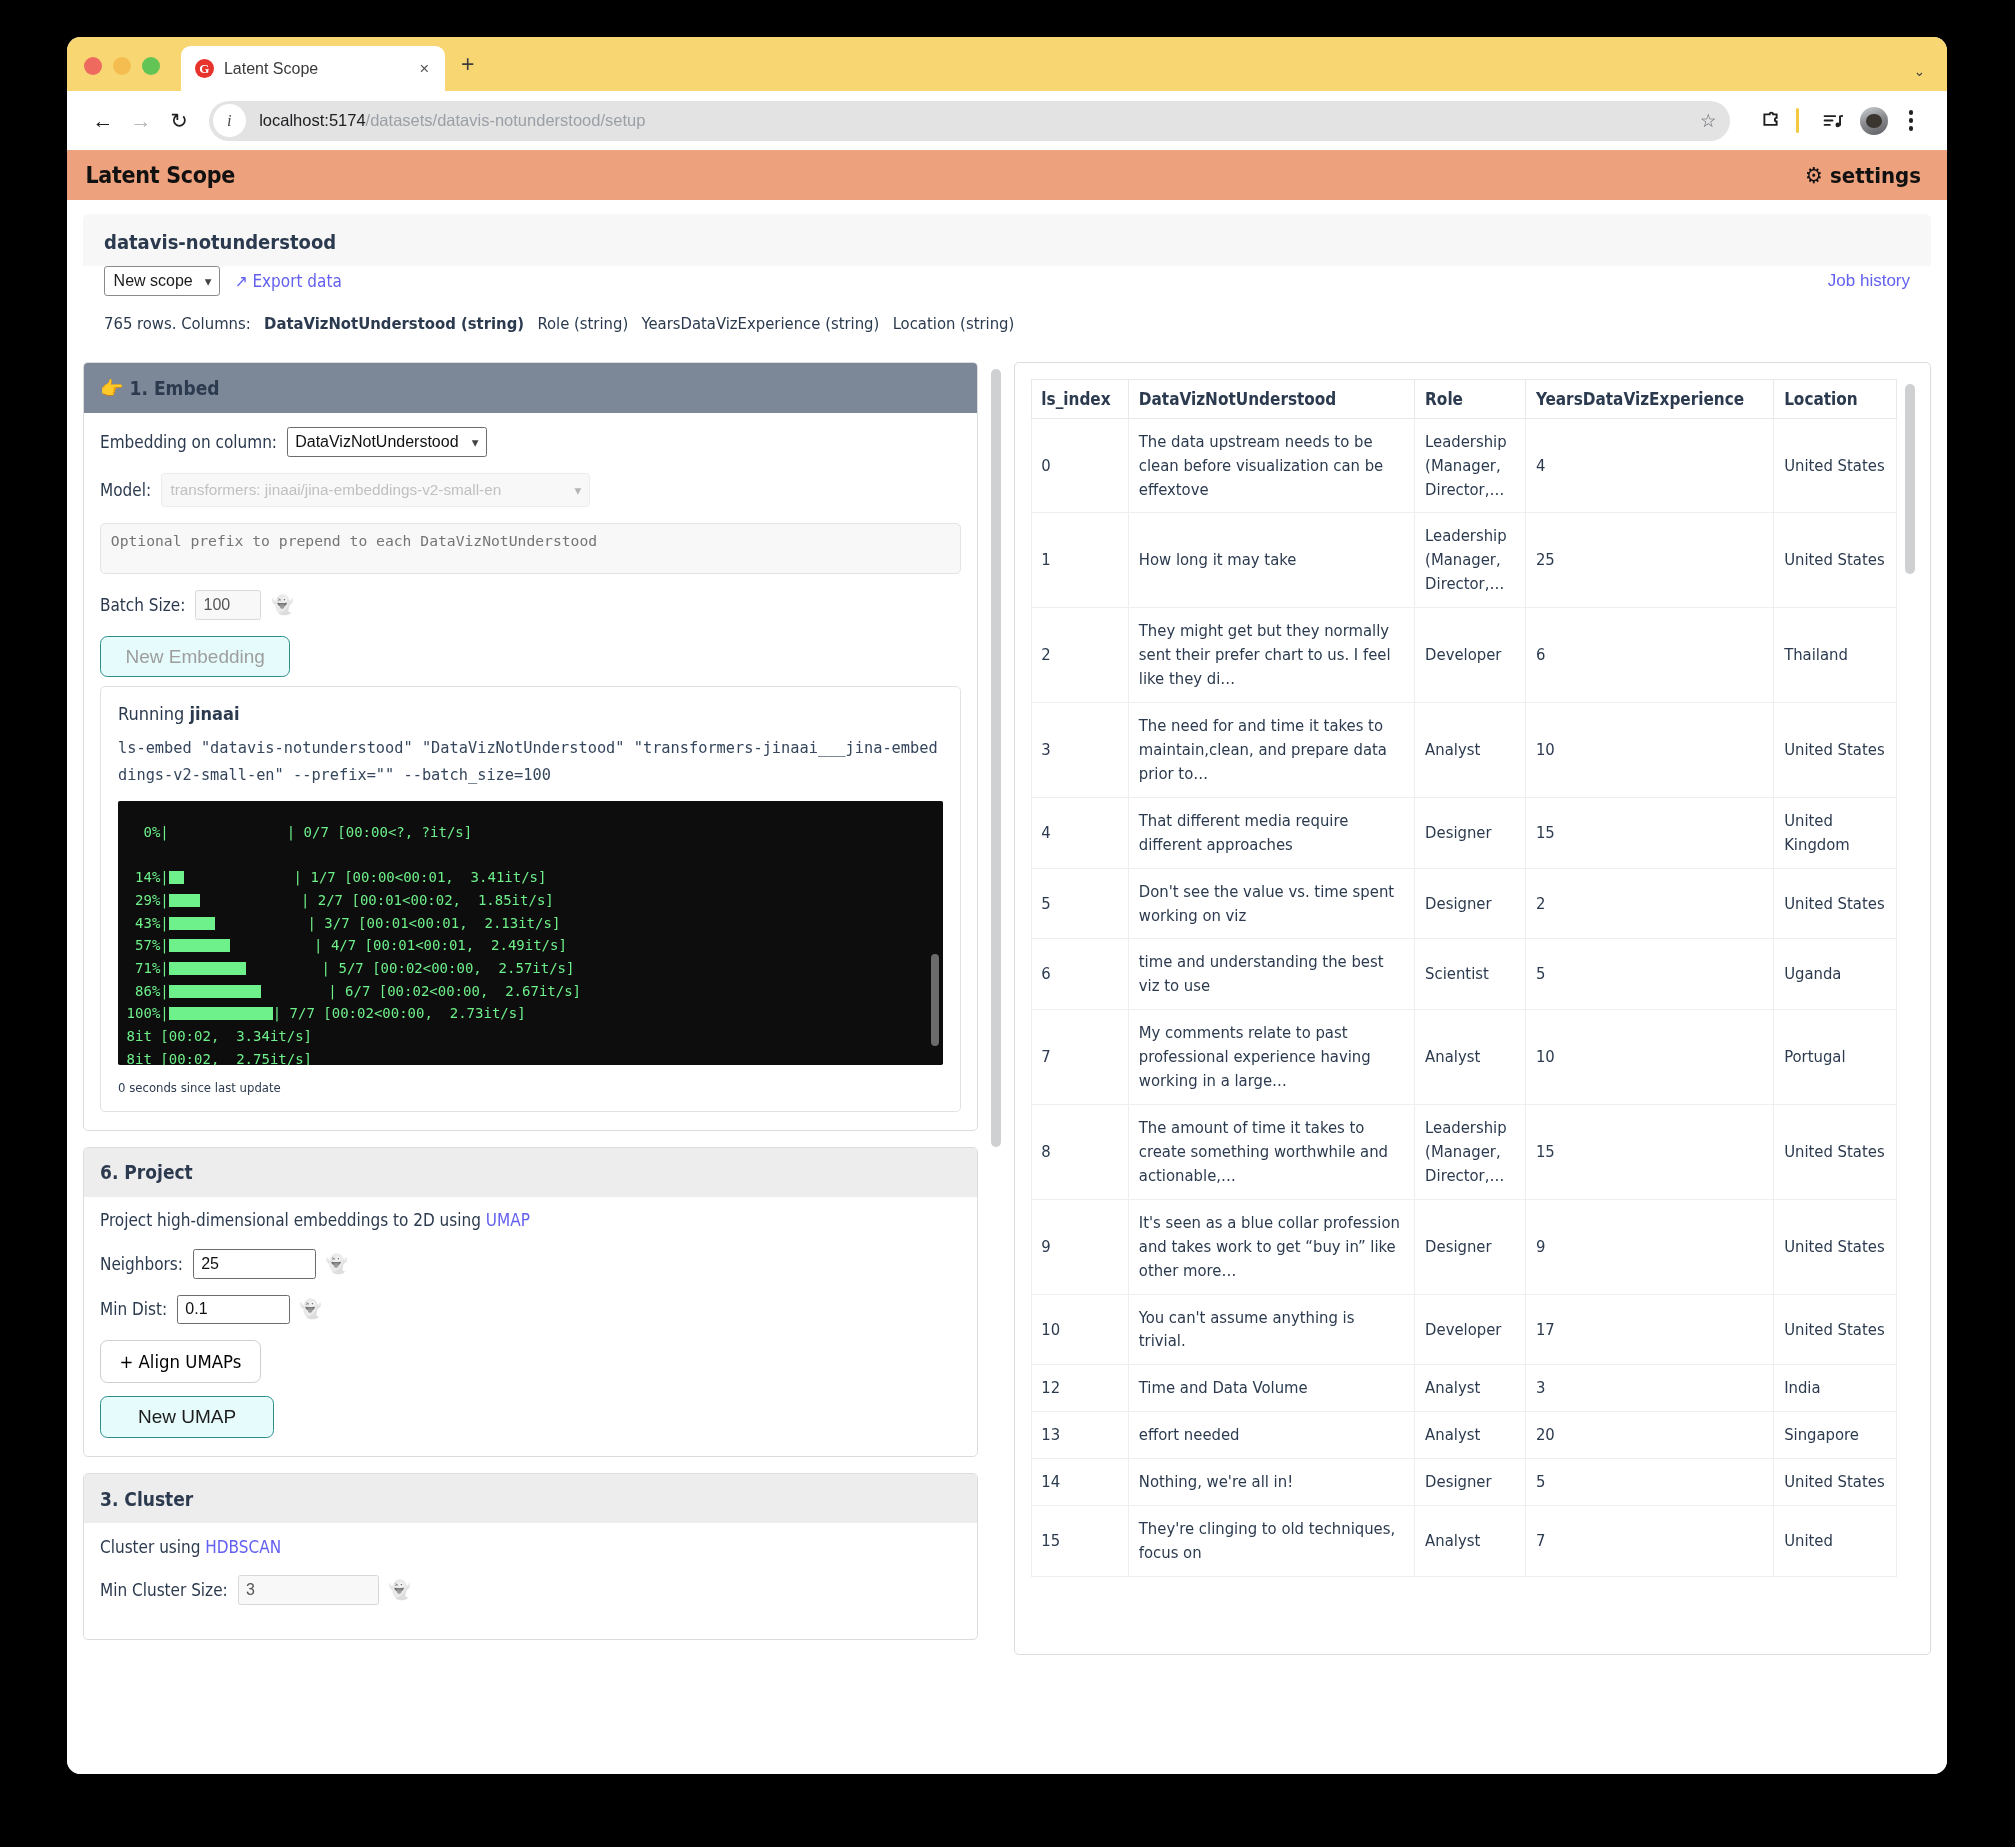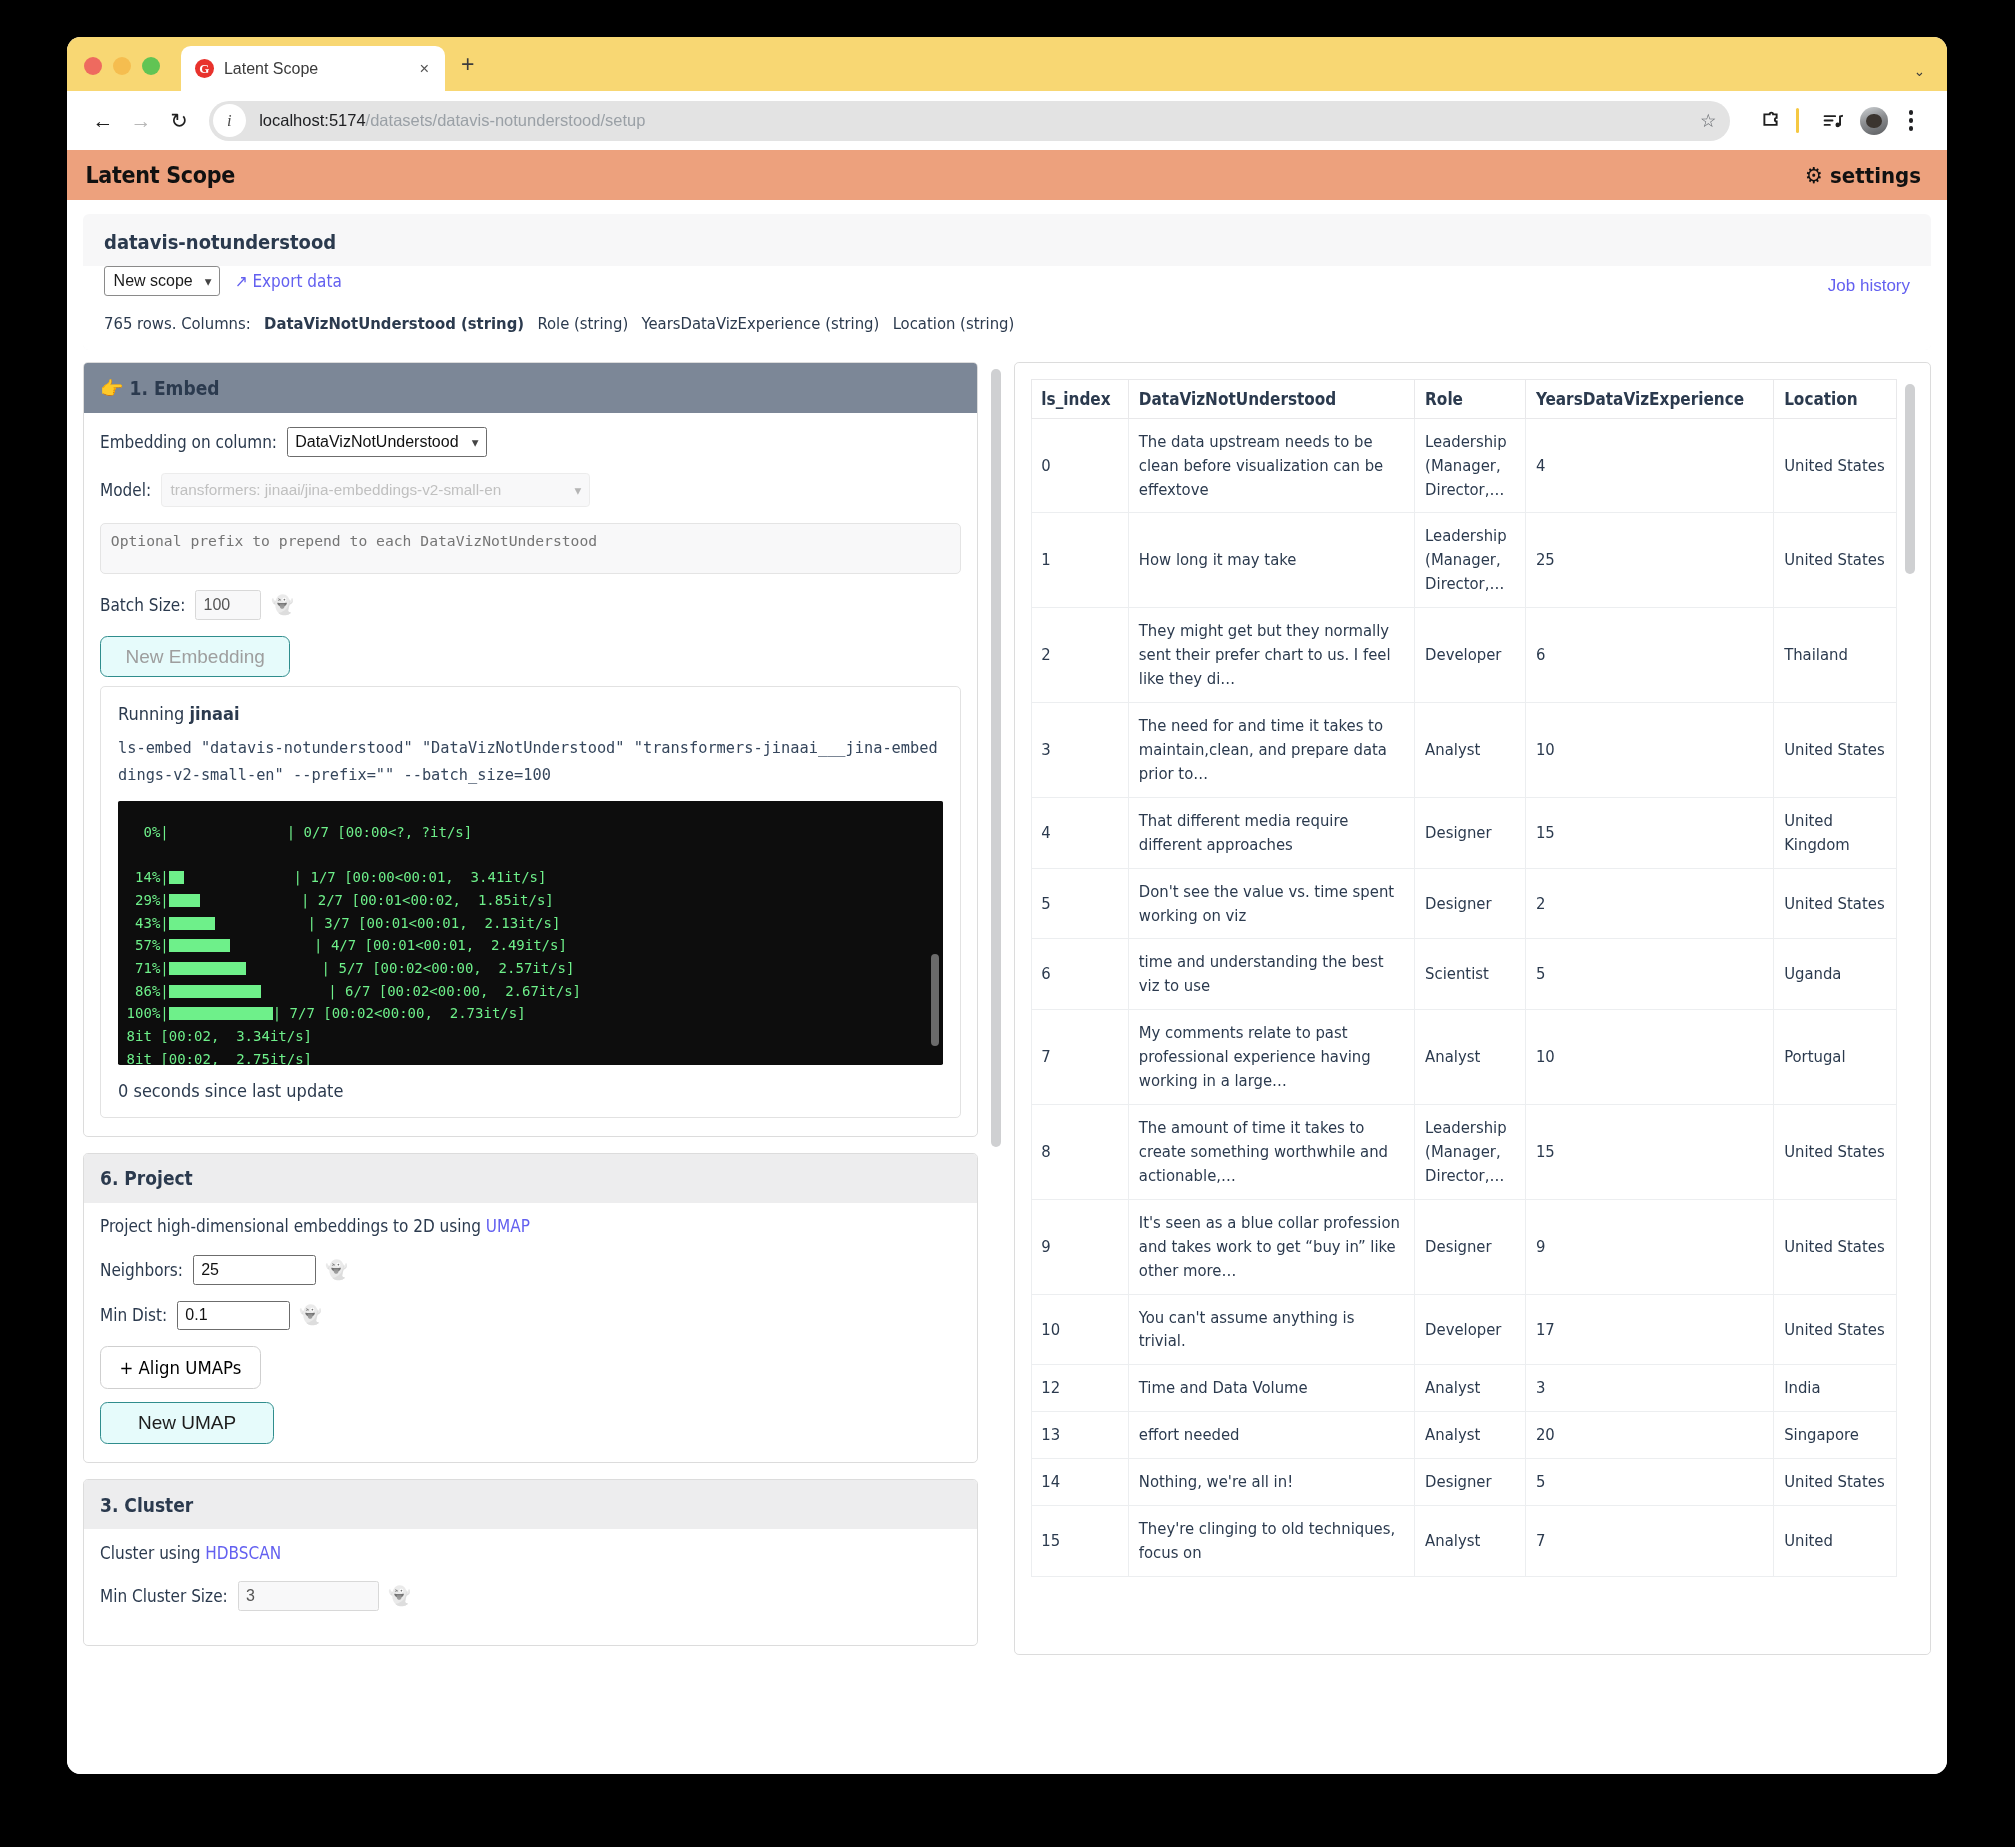--- a/index.html
+++ b/index.html
@@ -134,21 +134,21 @@
     background: #f7f7f8;
     border-radius: 6.1px;
     padding: 0;
   }
   .dataset-name {
     font-size: 20px; font-weight: bold; color: #2b3a4e;
     padding: 16px 21px 12.3px 21px;
     font-family: "DejaVu Sans Condensed", "Liberation Sans Narrow", "Liberation Sans", sans-serif;
   }
   .dataset-row2 {
-    display: flex; align-items: flex-end; justify-content: space-between;
+    display: flex; align-items: center; justify-content: space-between;
     padding: 0 21px 0 21px;
     gap: 48px;
   }
   .scope-left { display: flex; align-items: center; gap: 14.7px; }
   .scope-select {
     font-size: 16px; padding: 5.5px 8.6px;
     border: 1.2px solid #8a8a8a; border-radius: 3.1px;
     background: #fff; color: #1a1a1a;
     font-family: "Liberation Sans", sans-serif;
     appearance: none;
@@ -288,21 +288,21 @@
     white-space: pre;
     line-height: 1.62;
   }
   .terminal .clip-top { display: block; margin-top: -8.6px; }
   .term-scroll {
     position: absolute; right: 3.7px; top: 153px;
     width: 8.6px; height: 92px; background: #6b6b6b; border-radius: 4.3px;
   }
   .bar { display: inline-block; background: #6ef08a; height: 13px; vertical-align: -1.8px; }
   .job-updated {
-    font-size: 18px; color: #2b3a4e; margin-top: 14.7px;
+    font-size: 13px; color: #2b3a4e; margin-top: 14.7px;
     font-family: "DejaVu Sans Condensed","Liberation Sans Narrow","Liberation Sans", sans-serif;
   }
 
   .proj-desc {
     font-size: 17px; color: #2b3a4e; margin-bottom: 18.4px;
     font-family: "DejaVu Sans Condensed","Liberation Sans Narrow","Liberation Sans", sans-serif;
   }
   .lnk { color: #6360f0; }
 
   

